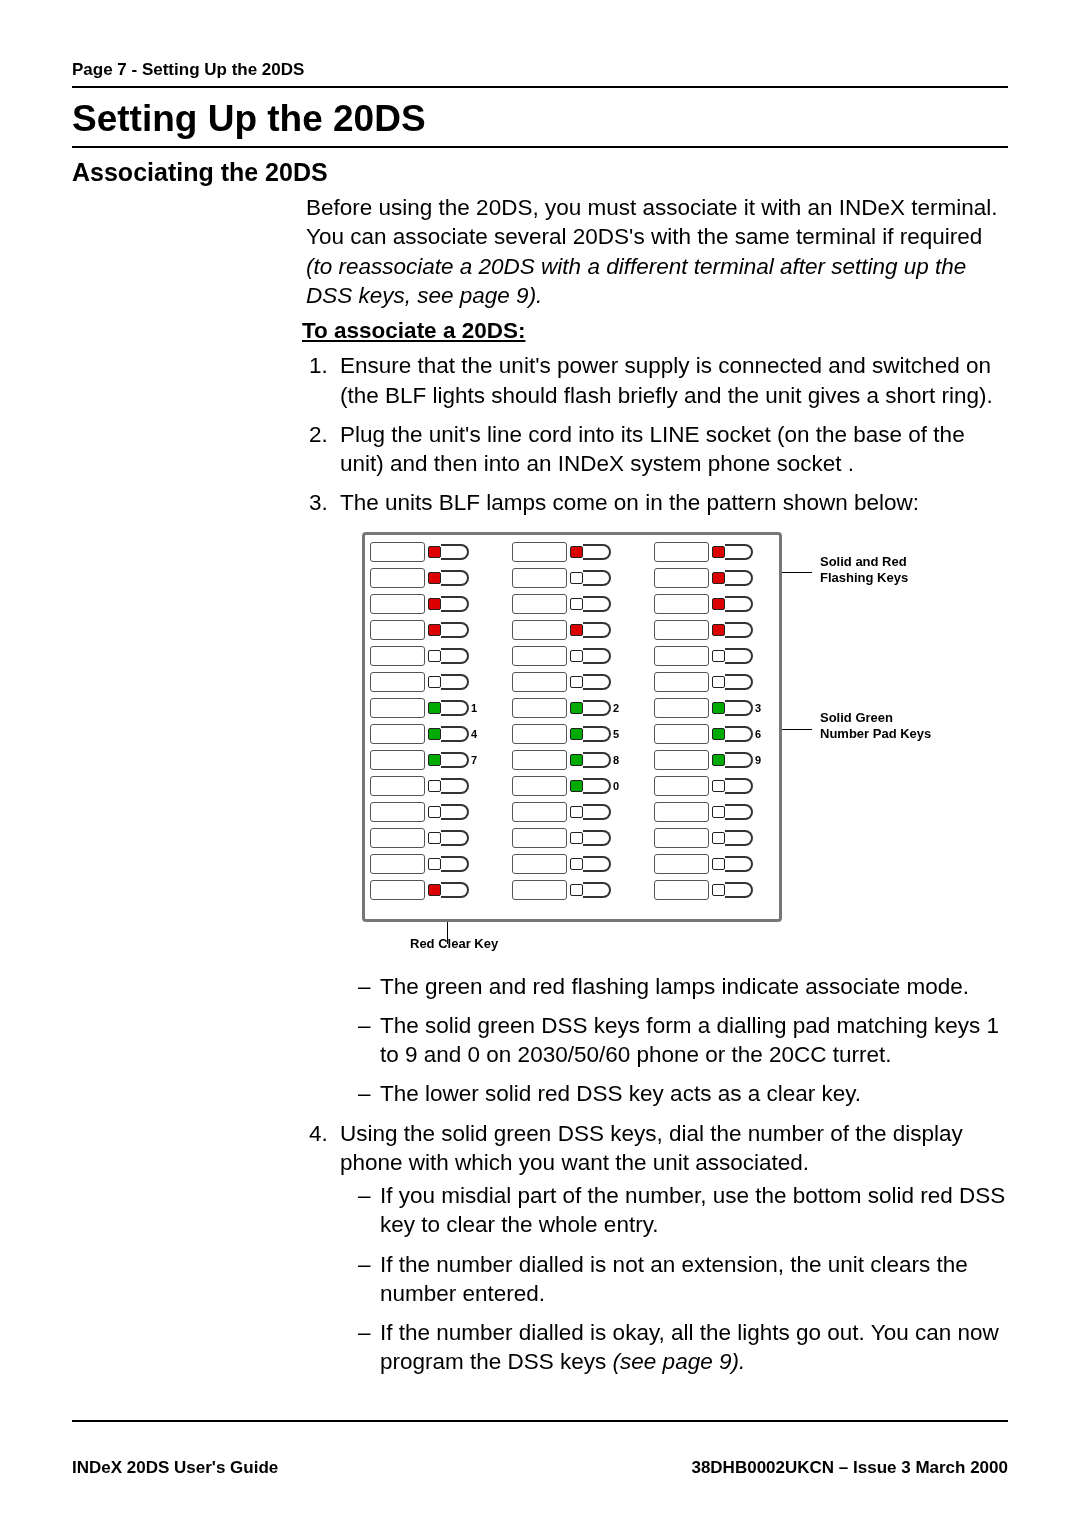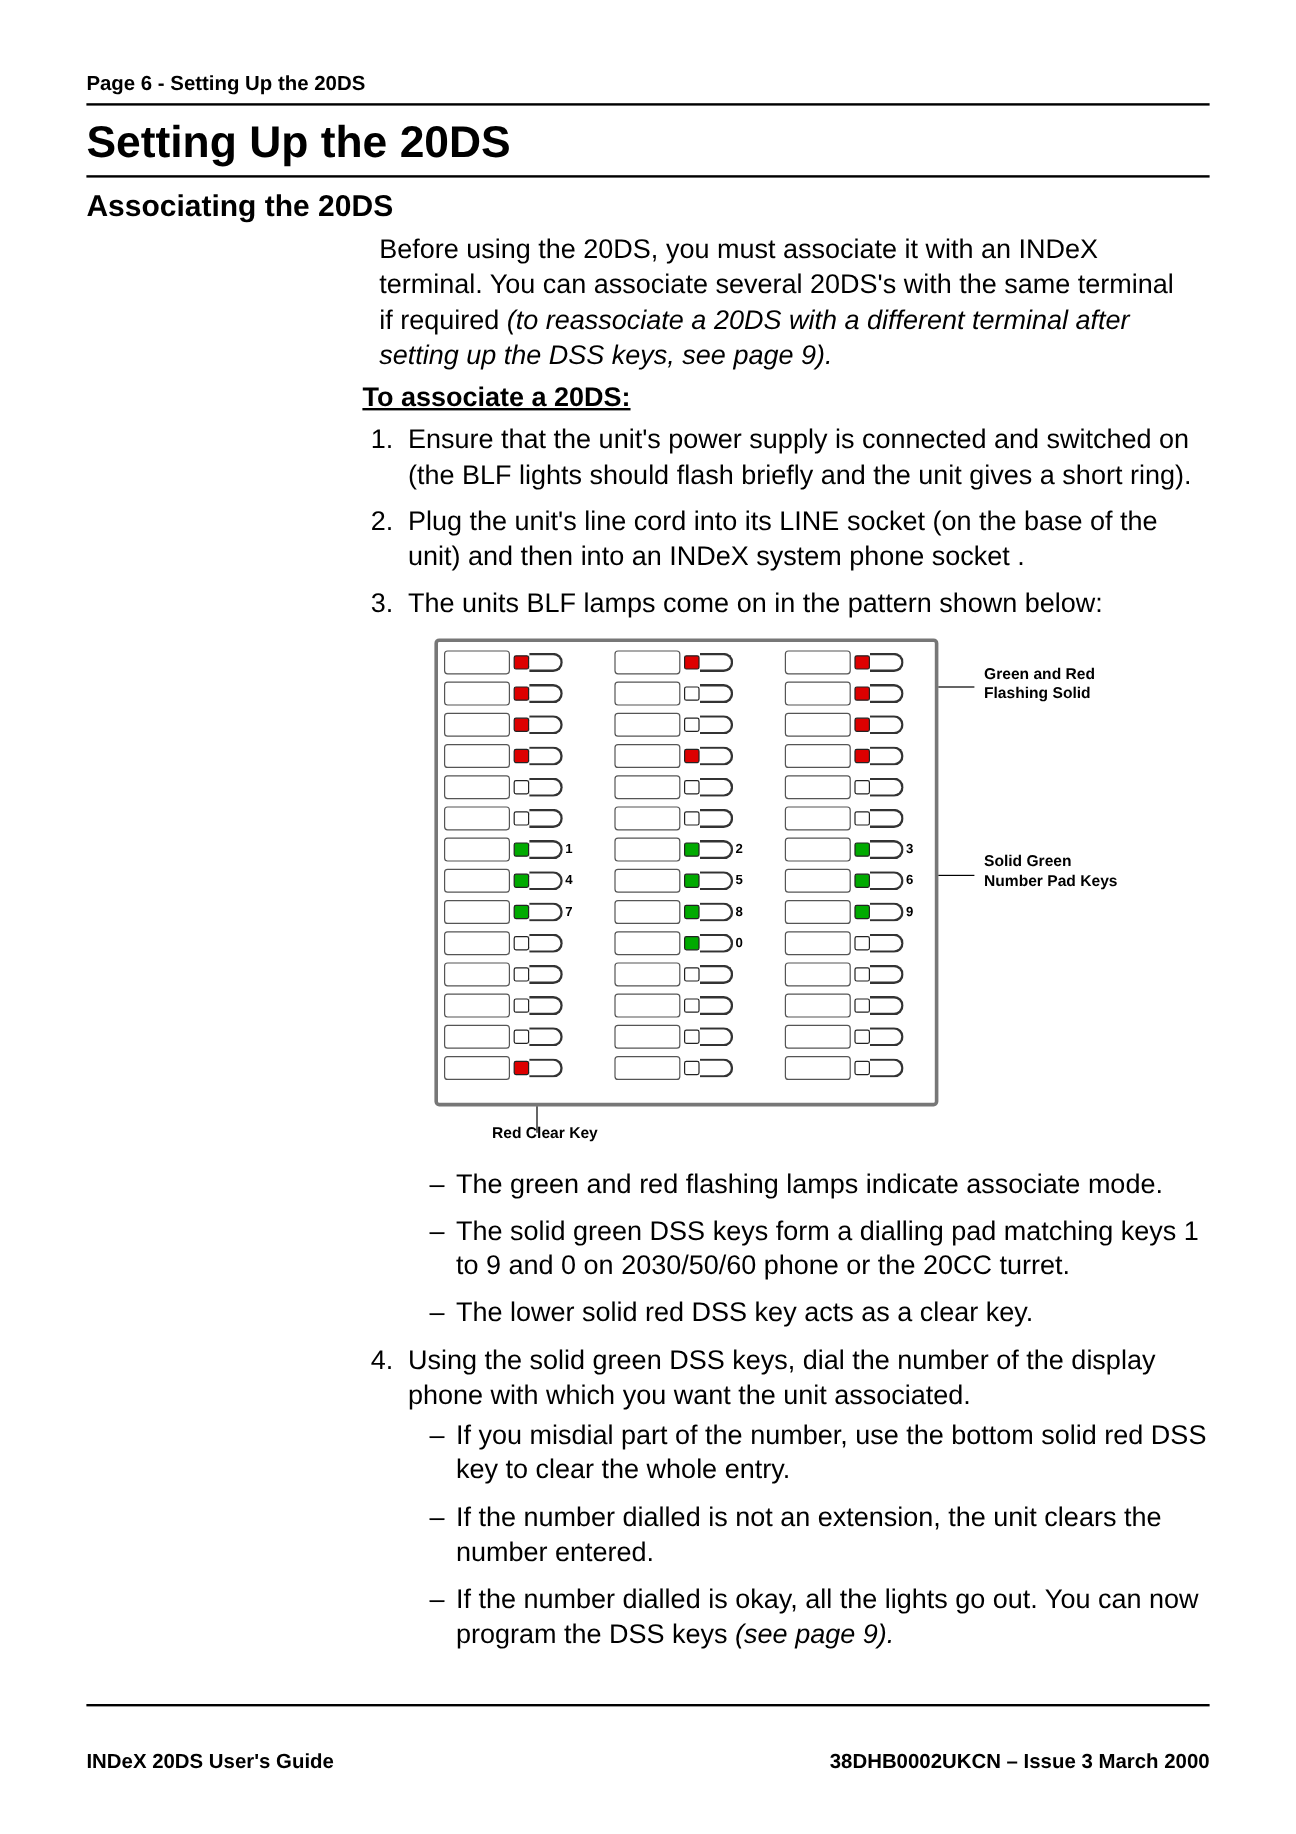--- a/index.html
+++ b/index.html
@@ -28,21 +28,21 @@
     h2.subheading {
       font-size: 25px;
       font-weight: bold;
       margin: 10px 0 6px 0;
     }
     .body-block {
       margin-left: 230px;
       font-size: 22.5px;
       line-height: 1.30;
     }
-    .body-block p { margin: 6px 14px; }
+    .body-block p { margin: 6px 4px; }
     .italic { font-style: italic; }
     .instr-heading {
       font-weight: bold;
       text-decoration: underline;
       display: inline-block;
       margin-top: 0;
     }
     ol.steps {
       margin: 6px 0 0 0;
       padding-left: 30px;
@@ -148,21 +148,21 @@
       display: flex;
       justify-content: space-between;
       font-size: 17px;
       font-weight: bold;
       margin-top: 36px;
     }
   </style>
 </head>
 <body>
 
-<div class="page-header">Page 6 - Setting Up the 20DS</div>
+<div class="page-header">Page 7 - Setting Up the 20DS</div>
 <div class="rule"></div>
 
 <h1 class="title">Setting Up the 20DS</h1>
 <div class="rule"></div>
 
 <h2 class="subheading">Associating the 20DS</h2>
 
 <div class="body-block">
   <p>
     <span>Before using the 20DS, you must associate it with an INDeX terminal. You can associate several 20DS's with the same terminal if required </span><span class="italic">(to reassociate a 20DS with a different terminal after setting up the DSS keys, see page 9).</span>
@@ -426,21 +426,21 @@
             </div>
             <div class="kcell">
               <div class="label-slot"></div>
               <div class="led off"></div>
               <div class="btn"></div>
               <div class="numtag"></div>
             </div>
           </div>
 
         <div class="anno-line-h" style="left:420px; top:40px; width:30px;"></div>
-        <div class="anno" style="left:458px; top:22px; width:130px;">Green and Red Flashing  Solid</div>
+        <div class="anno" style="left:458px; top:22px; width:130px;">Solid and Red Flashing  Keys</div>
 
         <div class="anno-line-h" style="left:420px; top:197px; width:30px;"></div>
         <div class="anno" style="left:458px; top:178px; width:120px;">Solid Green Number Pad Keys</div>
 
         <div class="anno-line-v" style="left:85px; top:390px; height:22px;"></div>
         <div class="anno" style="left:48px; top:404px;">Red Clear Key</div>
       </div>
 
       <ul class="dash">
         <li>The green and red flashing lamps indicate associate mode.</li>

